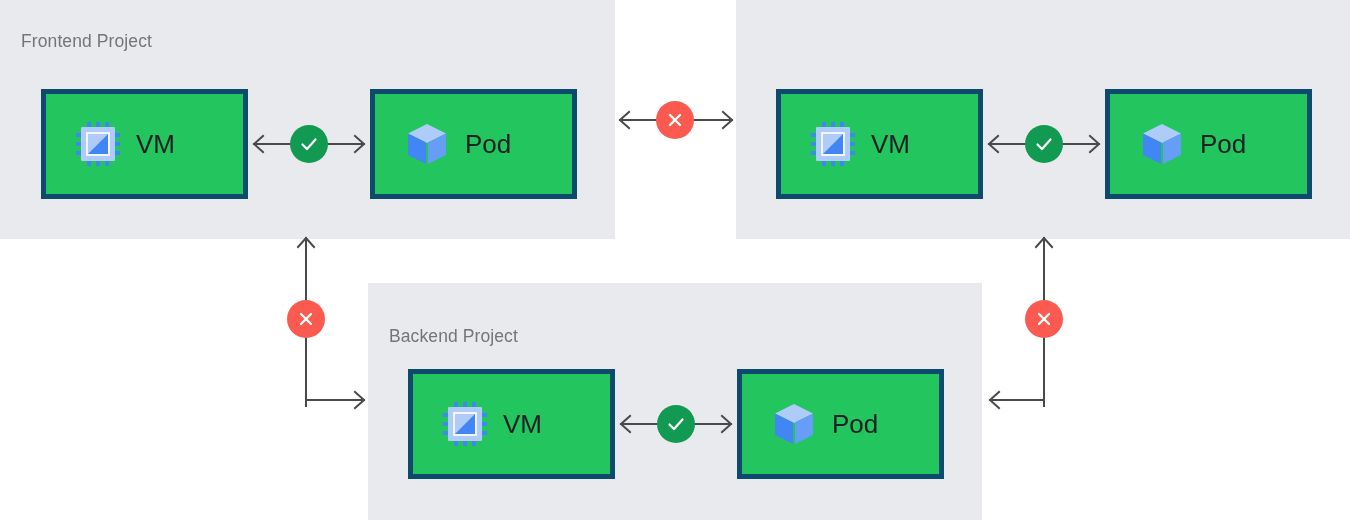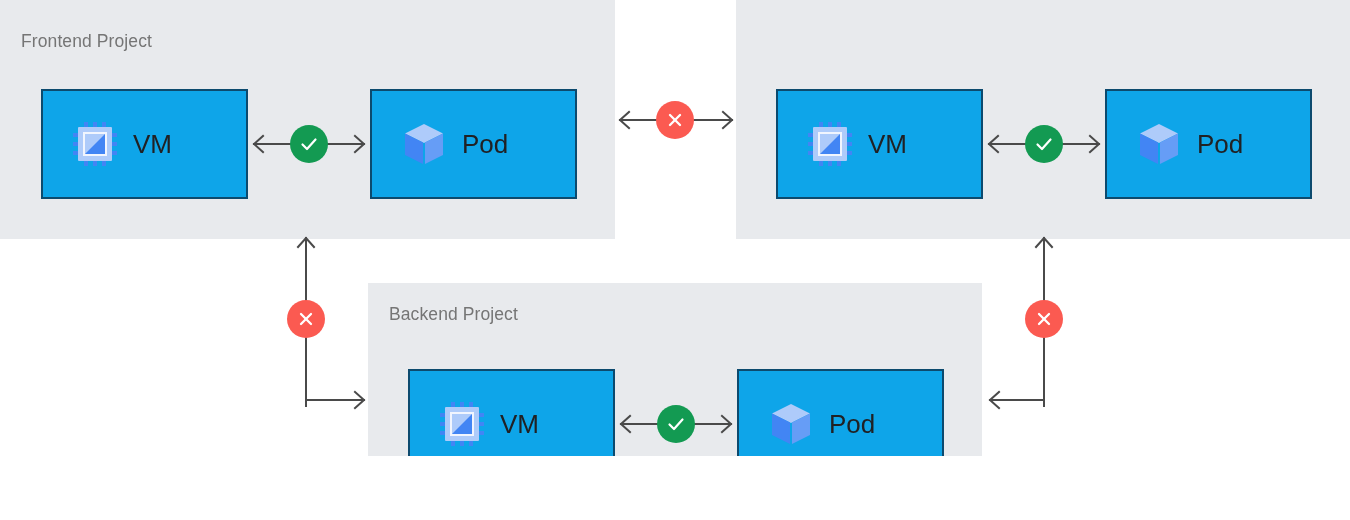--- a/index.html
+++ b/index.html
@@ -6,43 +6,43 @@
     margin: 0;
     padding: 0;
     background: #ffffff;
   }
   body {
     font-family: "Liberation Sans", sans-serif;
   }
   #stage {
     position: relative;
     width: 1350px;
-    height: 456px;
+    height: 520px;
     background: #ffffff;
     overflow: hidden;
   }
 
   
   .panel {
     position: absolute;
     background: #E8EAED;
   }
   .panel-title {
     position: absolute;
     font-size: 17.5px;
     color: #757575;
     letter-spacing: .1px;
     white-space: nowrap;
   }
 
   
   .card {
     position: absolute;
-    background: #0ea5e9;
-    border: 2px solid #0c4a6e;
+    background: #22c55e;
+    border: 5px solid #0c4a6e;
     box-sizing: border-box;
     display: flex;
     align-items: center;
   }
   .card-inner {
     display: flex;
     align-items: center;
     gap: 14px;
     padding-left: 28px;
   }
@@ -80,21 +80,21 @@
 </head>
 <body>
 
 <div id="stage">
 
   <div class="panel" style="left:0px; top:0px; width:615px; height:239px;"></div>
   <div class="panel" style="left:736px; top:0px; width:614px; height:239px;"></div>
   <div class="panel" style="left:368px; top:283px; width:614px; height:237px;"></div>
 
   <div class="panel-title" style="left:21px; top:31px;">Frontend Project</div>
-  <div class="panel-title" style="left:389px; top:304px;">Backend Project</div>
+  <div class="panel-title" style="left:389px; top:326px;">Backend Project</div>
 
   <div class="card" style="left:41px; top:89px; width:207px; height:110px;">
     <div class="card-inner">
       <span class="icon-wrap">
         <svg viewBox="0 0 48 48">
           <g fill="#4285F4">
             <rect x="13" y="2" width="4" height="7"></rect>
               <rect x="22" y="2" width="4" height="7"></rect>
               <rect x="31" y="2" width="4" height="7"></rect>
             <rect x="13" y="39" width="4" height="7"></rect>

